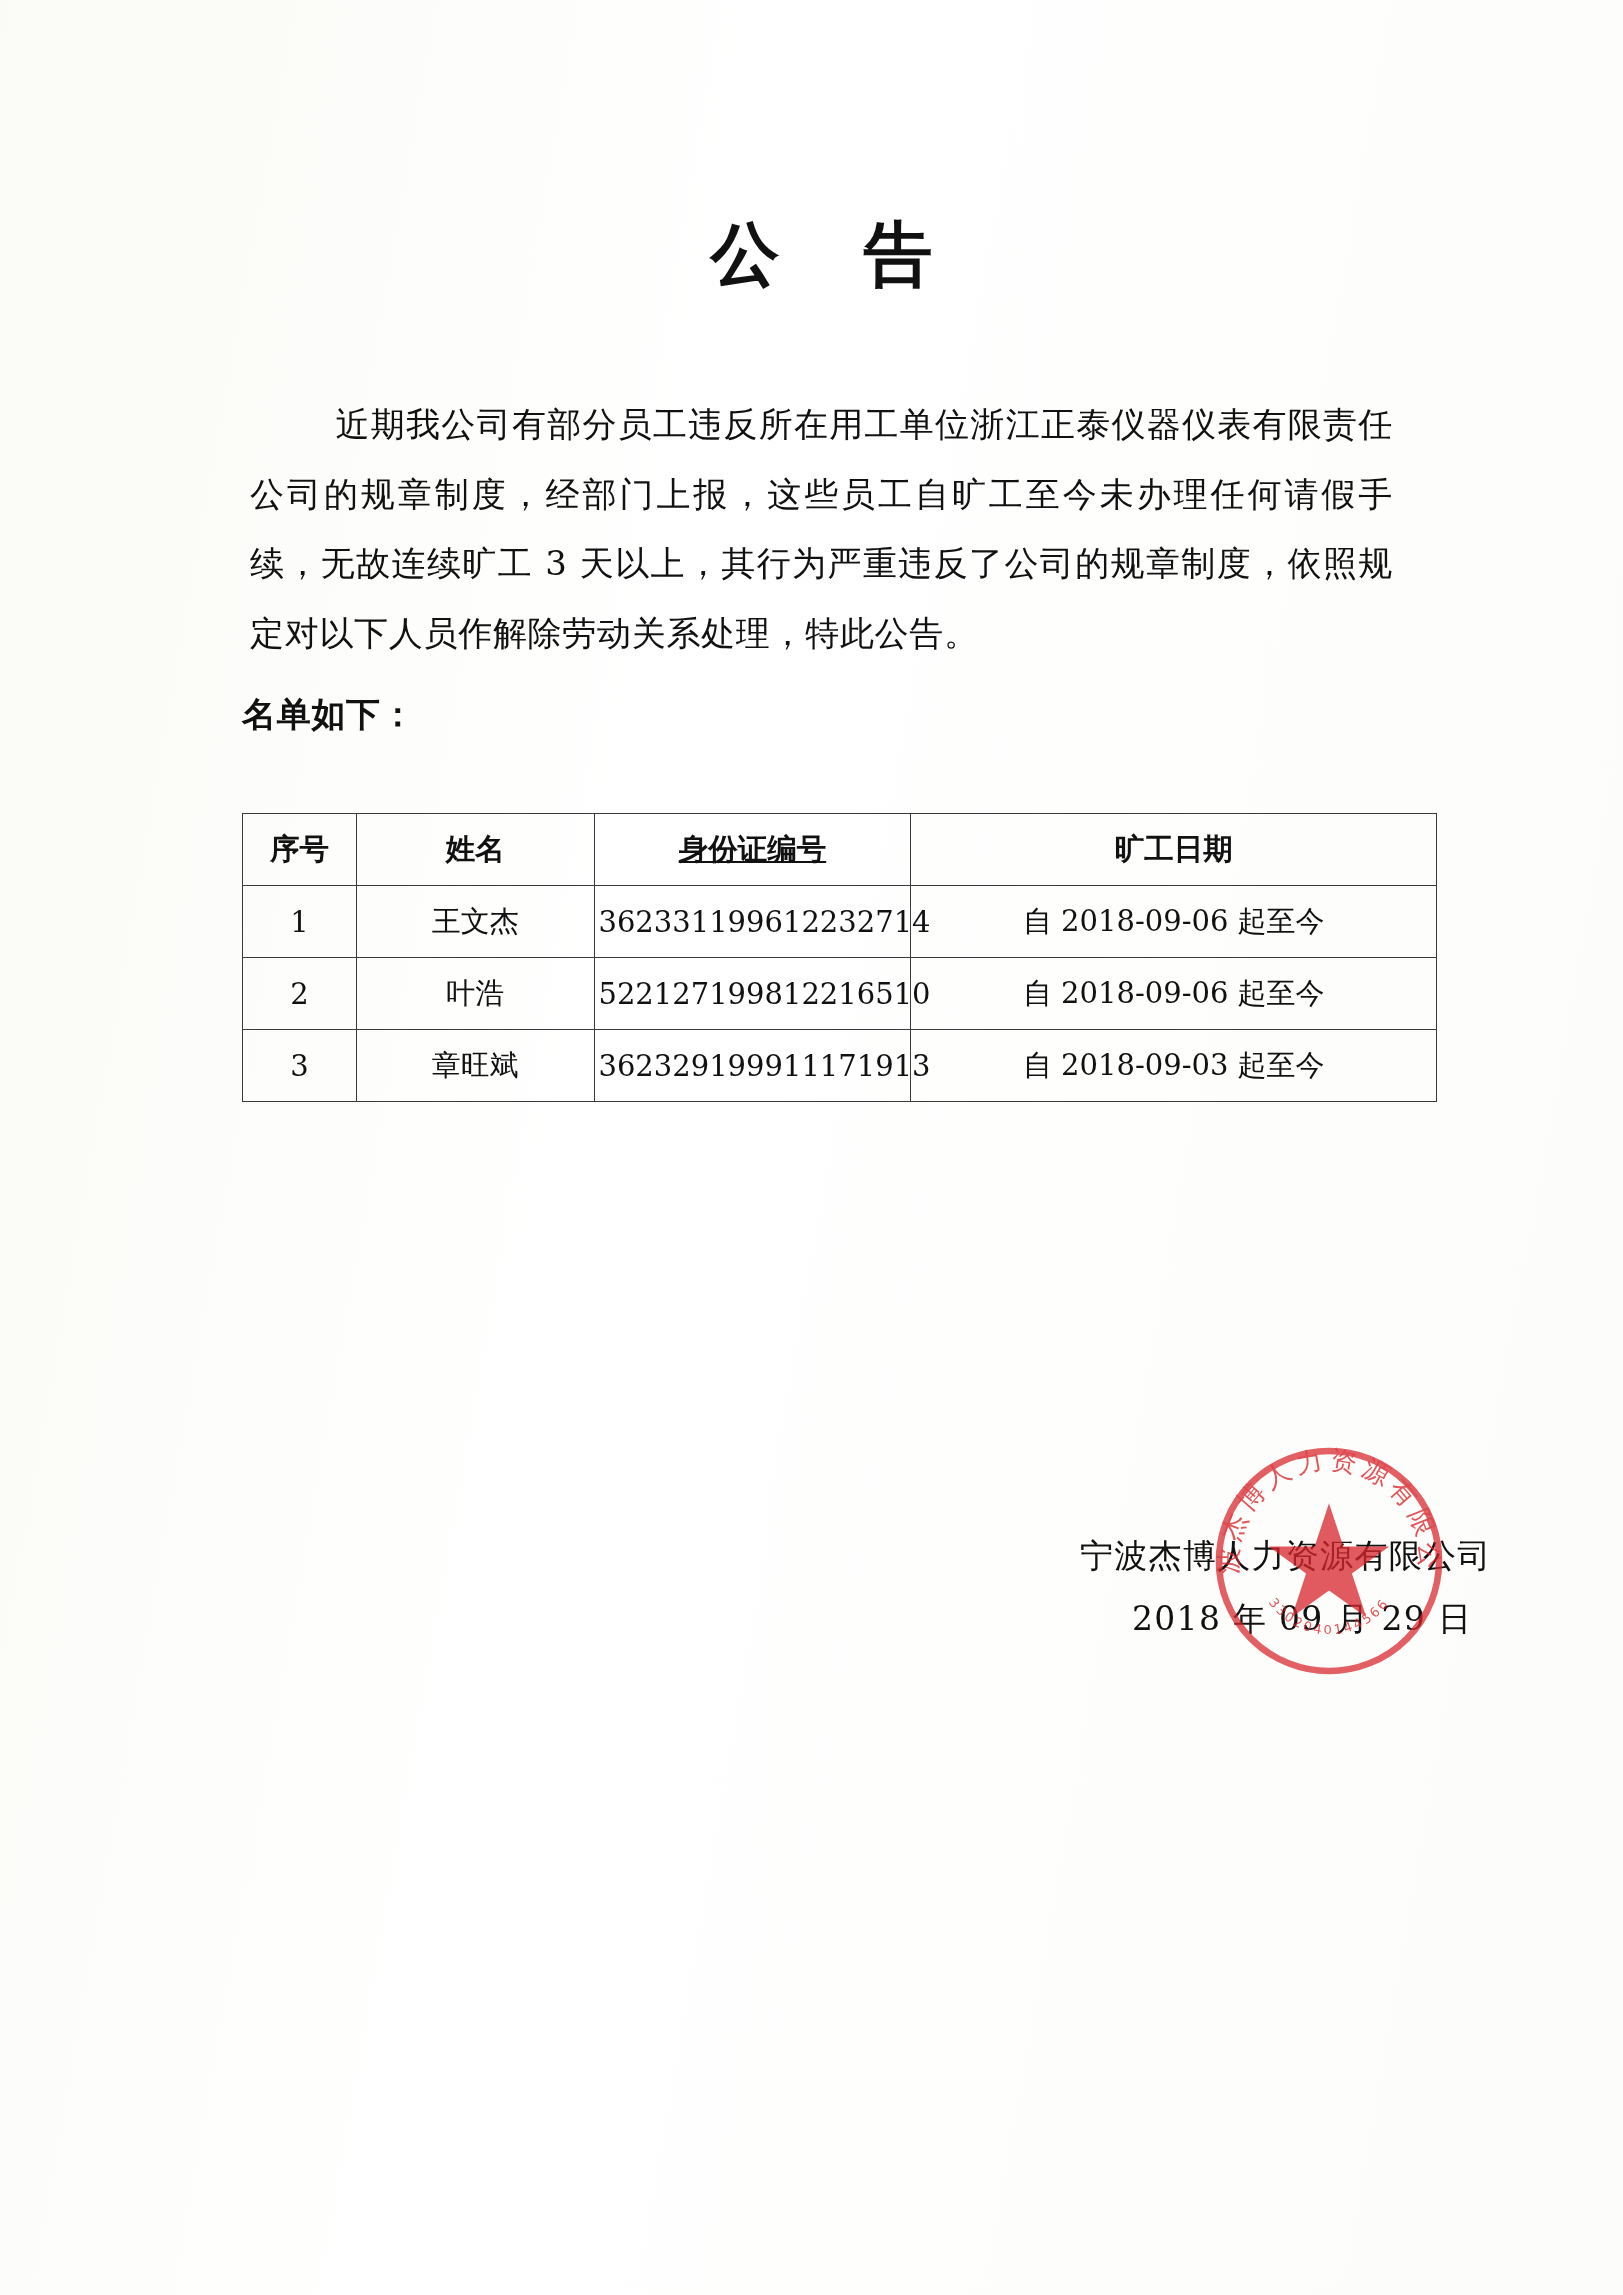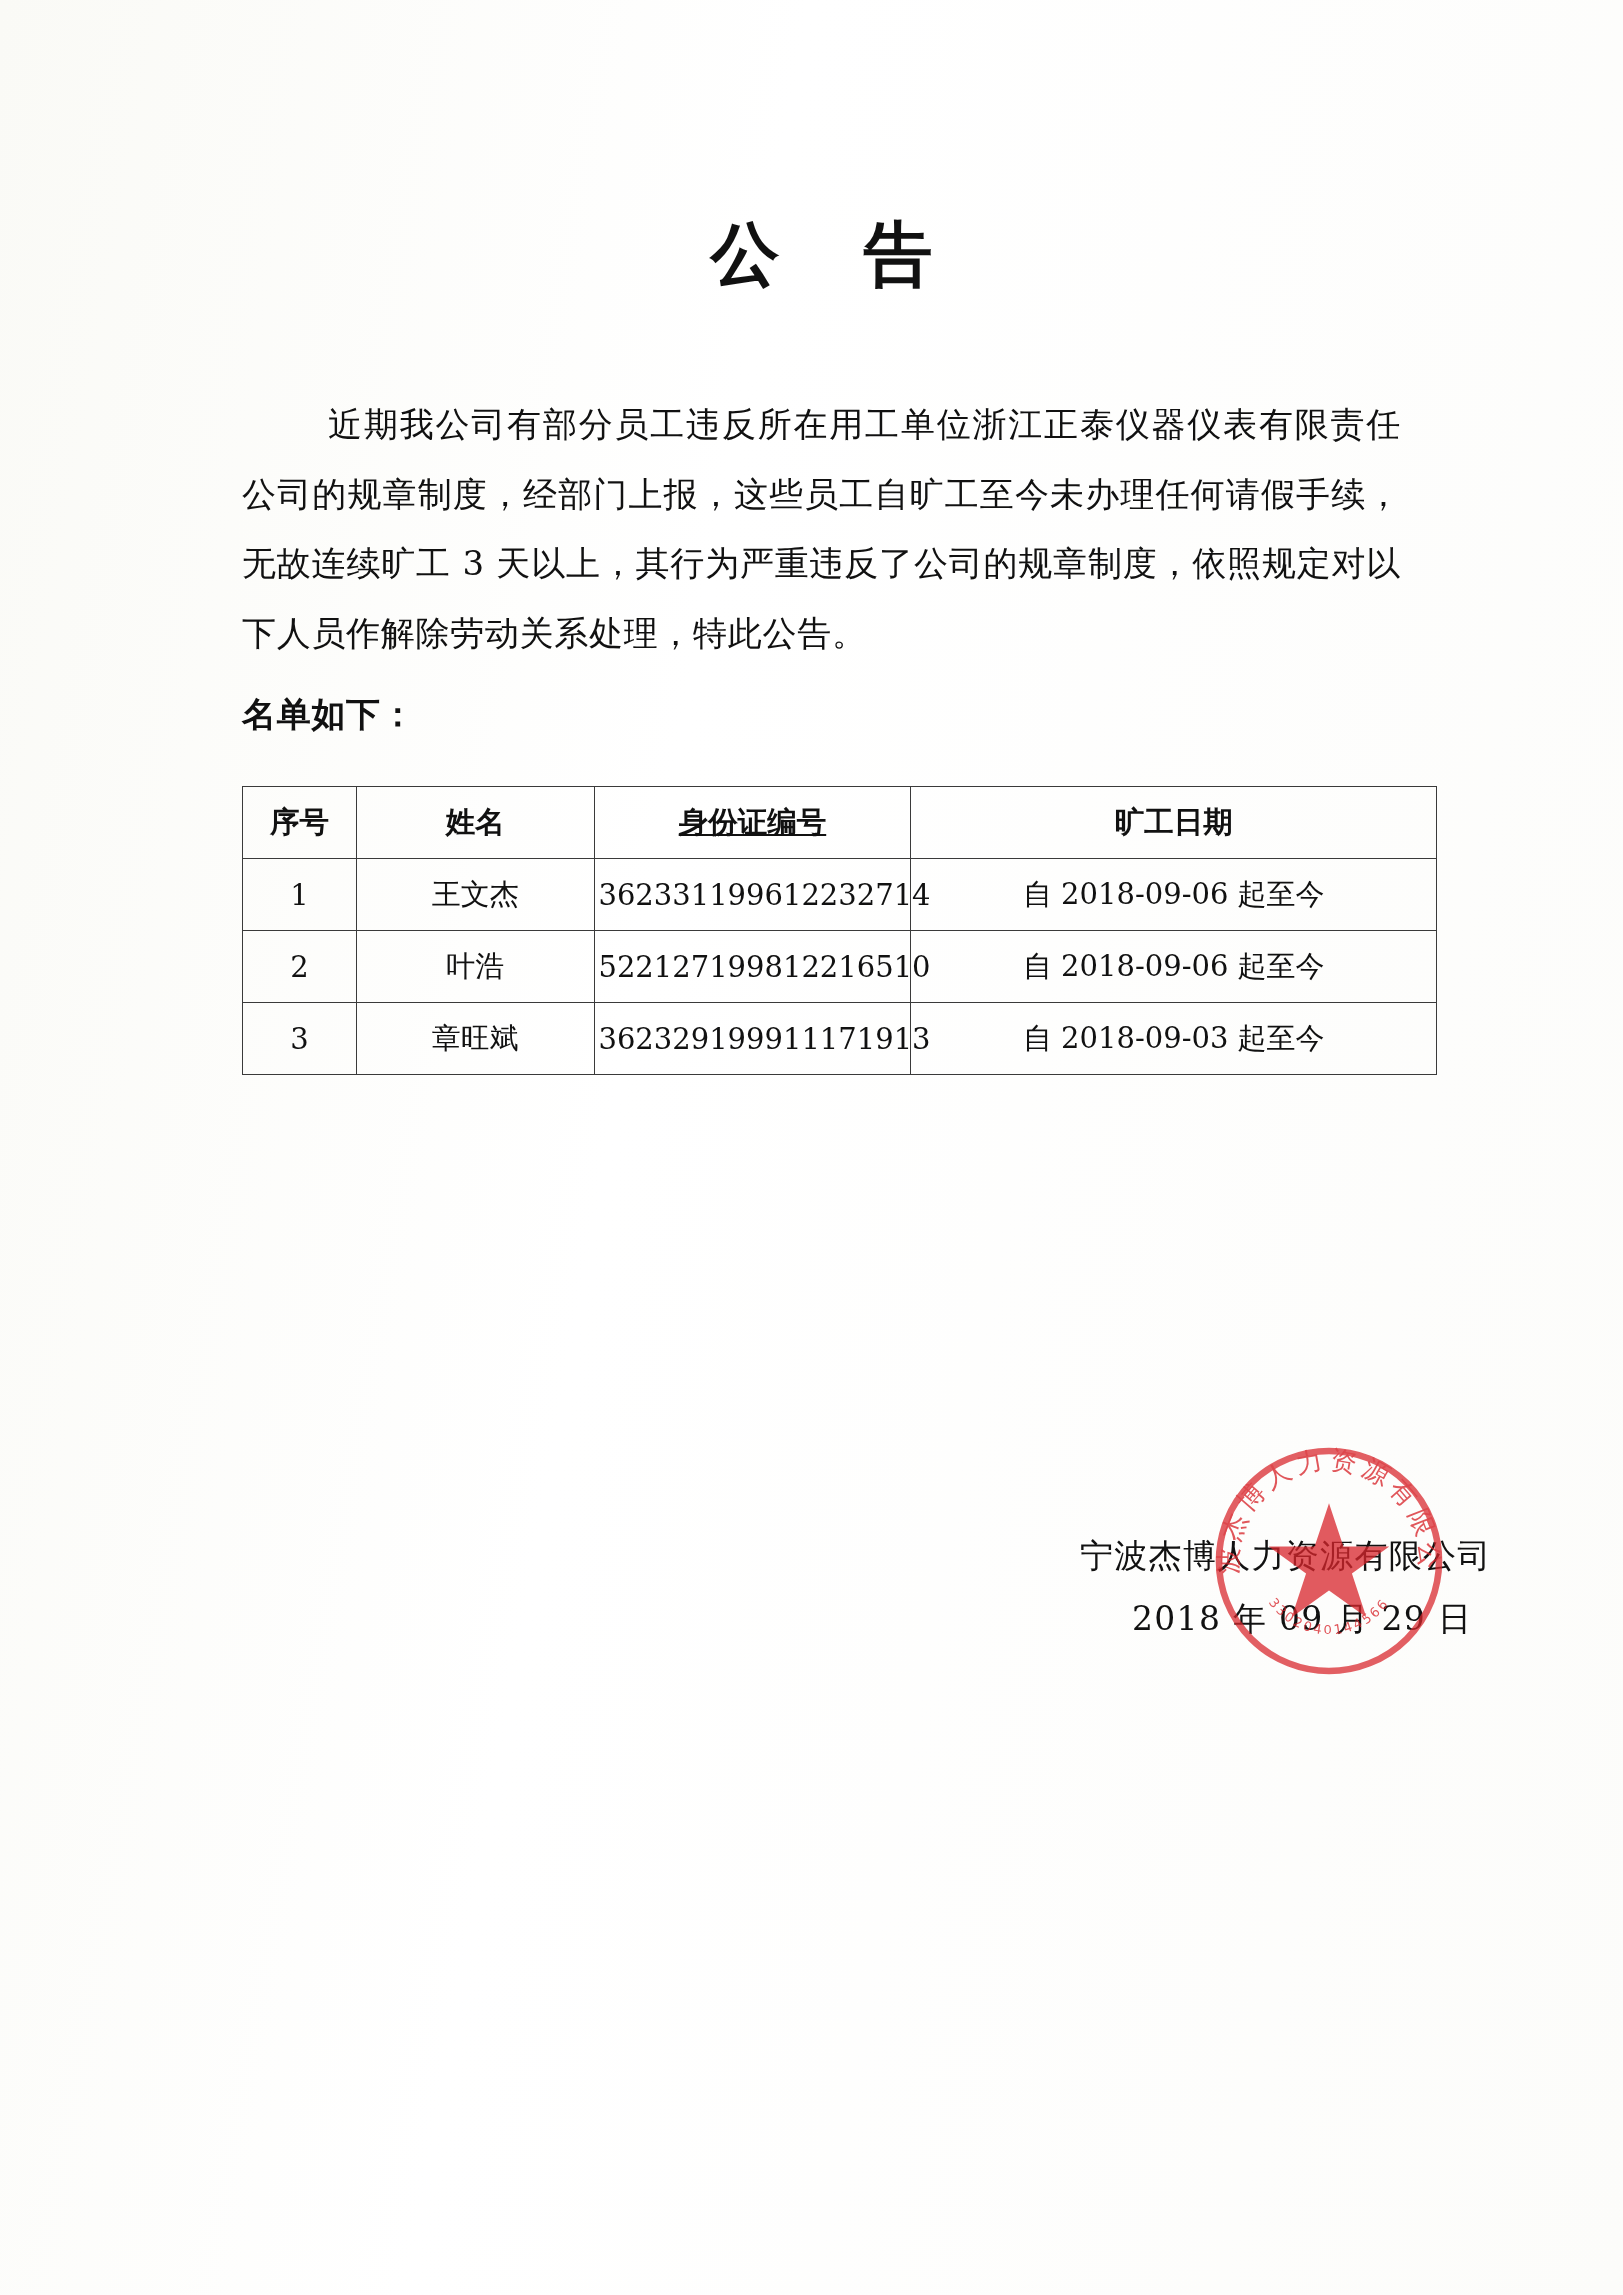--- a/index.html
+++ b/index.html
@@ -50,38 +50,38 @@
     font-family: "DejaVu Serif", "Liberation Serif", serif;
     margin: 0 0 98px 0;
     line-height: 1.1;
   }
 
   .body-text {
     font-size: 34px;
     line-height: 2.05;
     text-align: justify;
     text-justify: inter-ideograph;
-    margin: 0;
+    margin: 8px;
     letter-spacing: 0.7px;
   }
   .body-text .indent {
     display: inline-block;
     width: 85px;
   }
 
   .list-label {
     font-size: 34px;
     line-height: 2.0;
     margin: 11.8px 0 0 0;
     font-weight: 600;
     letter-spacing: 0.7px;
   }
 
   table.roster {
-    margin-top: 38px;
+    margin-top: 65px;
     border-collapse: collapse;
     width: 1159px;
     table-layout: fixed;
     padding-left: 20px;
   }
   table.roster td, table.roster th {
     border: 1.3px solid #3a3a3a;
     height: 71px;
     text-align: center;
     vertical-align: middle;

